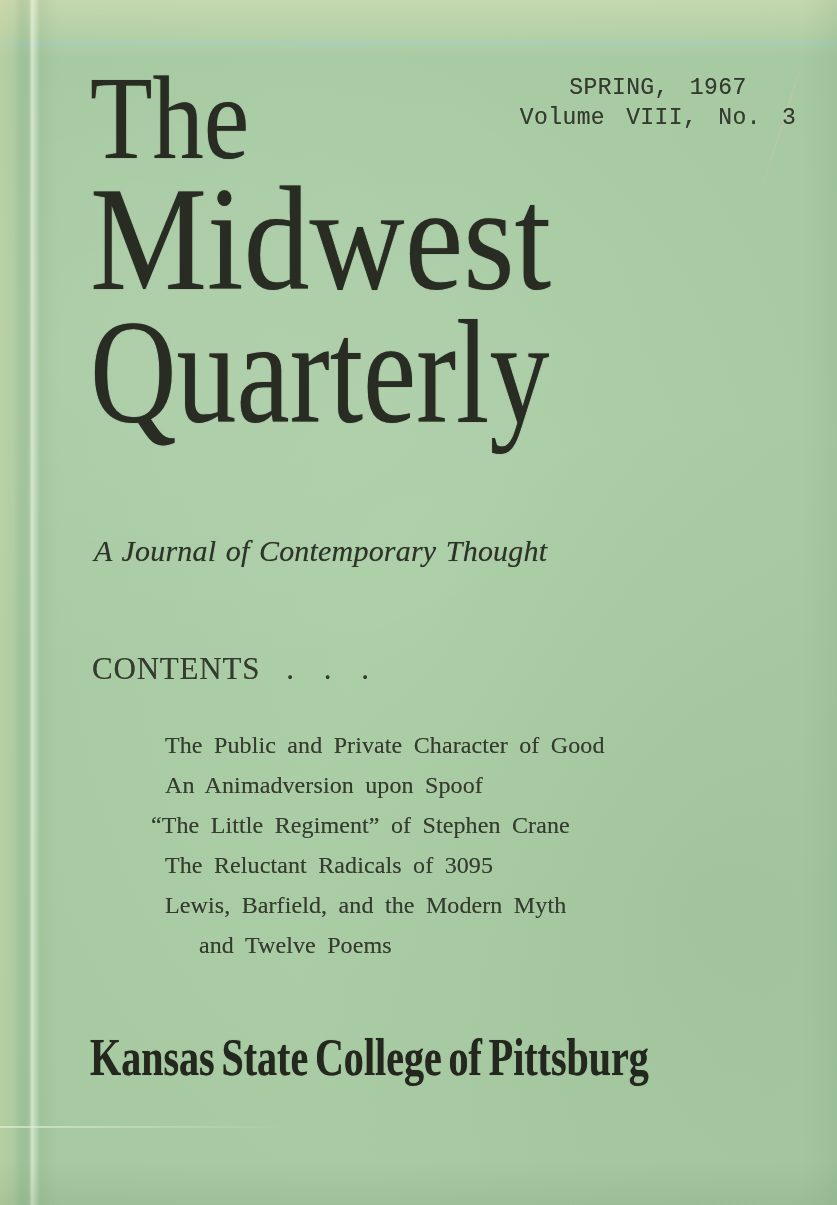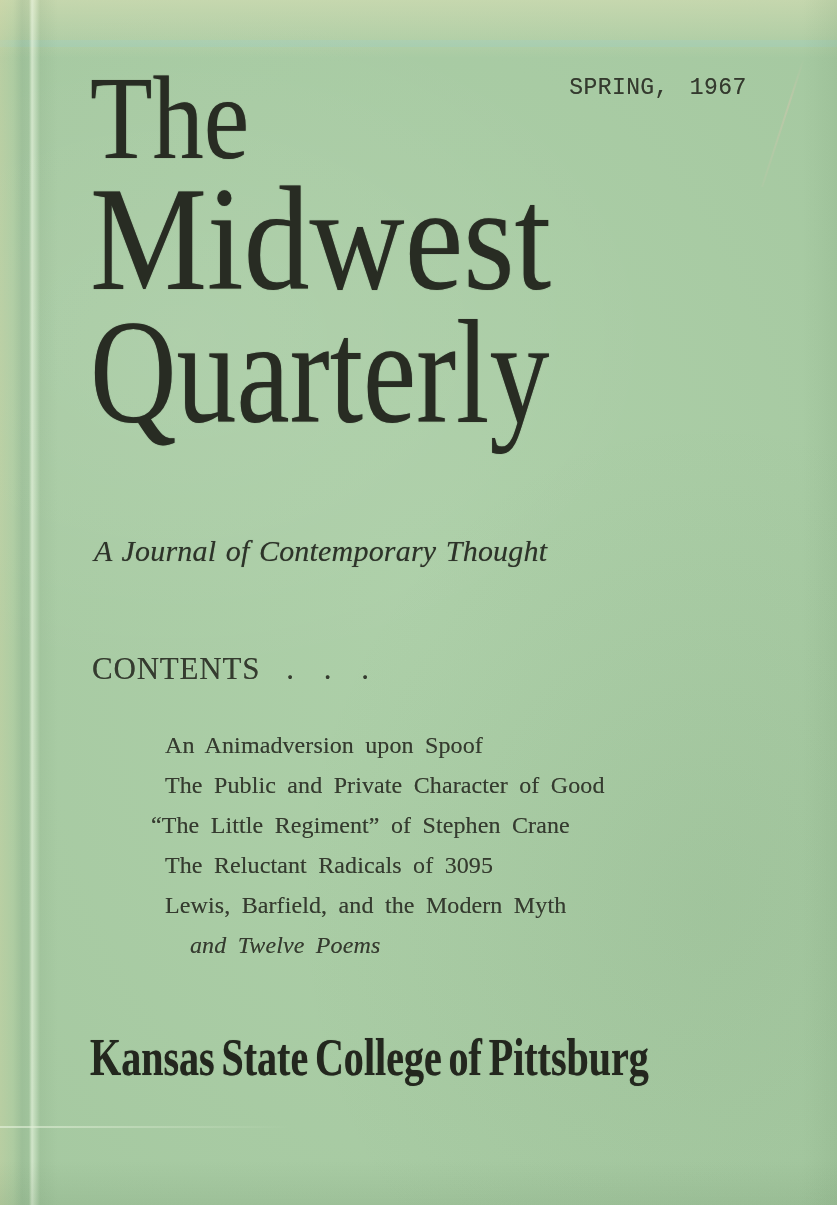--- a/index.html
+++ b/index.html
@@ -82,21 +82,21 @@
   .contents-row .dots{
     margin-left:26px;letter-spacing:0;word-spacing:22px;
   }
   .toc{
     position:absolute;left:165px;top:725px;width:560px;
     font-size:24px;line-height:40px;color:#353b2f;
     text-shadow:0 0 0.5px rgba(53,59,47,0.5);
     word-spacing:0.22em;letter-spacing:0.1px;white-space:nowrap;
   }
   .toc .hang{margin-left:-14px;}
-  .toc .indent{margin-left:25px;font-style:italic;}
+  .toc .indent{margin-left:34px;}
   .publisher{
     position:absolute;left:90px;top:1032px;margin:0;
     font-size:52px;font-weight:bold;line-height:1;white-space:nowrap;
     transform:scaleX(0.77);transform-origin:left top;
     word-spacing:-0.08em;letter-spacing:0;
     color:#23271e;text-shadow:0 0 0.8px rgba(35,39,30,0.6);
   }
 </style>
 </head>
 <body>
@@ -106,35 +106,36 @@
   <div class="top-band"></div>
   <div class="scan-line"></div>
   <div class="spine-shade"></div>
   <div class="right-shade"></div>
   <div class="bottom-shade"></div>
   <div class="scratch"></div>
   <div class="crease-bl"></div>
 
   <div class="issue">
     <div>SPRING, 1967</div>
+    <div>Volume VIII, No. 3</div>
   </div>
 
   <h1 class="title t1">The</h1>
   <h1 class="title t2">Midwest</h1>
   <h1 class="title t3">Quarterly</h1>
 
   <div class="subtitle">A Journal of Contemporary Thought</div>
 
   <div class="contents-row">
     <span>CONTENTS</span><span class="dots">. . .</span>
   </div>
 
   <div class="toc">
+    <div class="toc-item">The Public and Private Character of Good</div>
     <div class="toc-item">An Animadversion upon Spoof</div>
-    <div class="toc-item">The Public and Private Character of Good</div>
     <div class="toc-item hang">“The Little Regiment” of Stephen Crane</div>
     <div class="toc-item">The Reluctant Radicals of 3095</div>
     <div class="toc-item">Lewis, Barfield, and the Modern Myth</div>
     <div class="toc-item indent">and Twelve Poems</div>
   </div>
 
   <h2 class="publisher">Kansas State College of Pittsburg</h2>
 
 </div>
 

